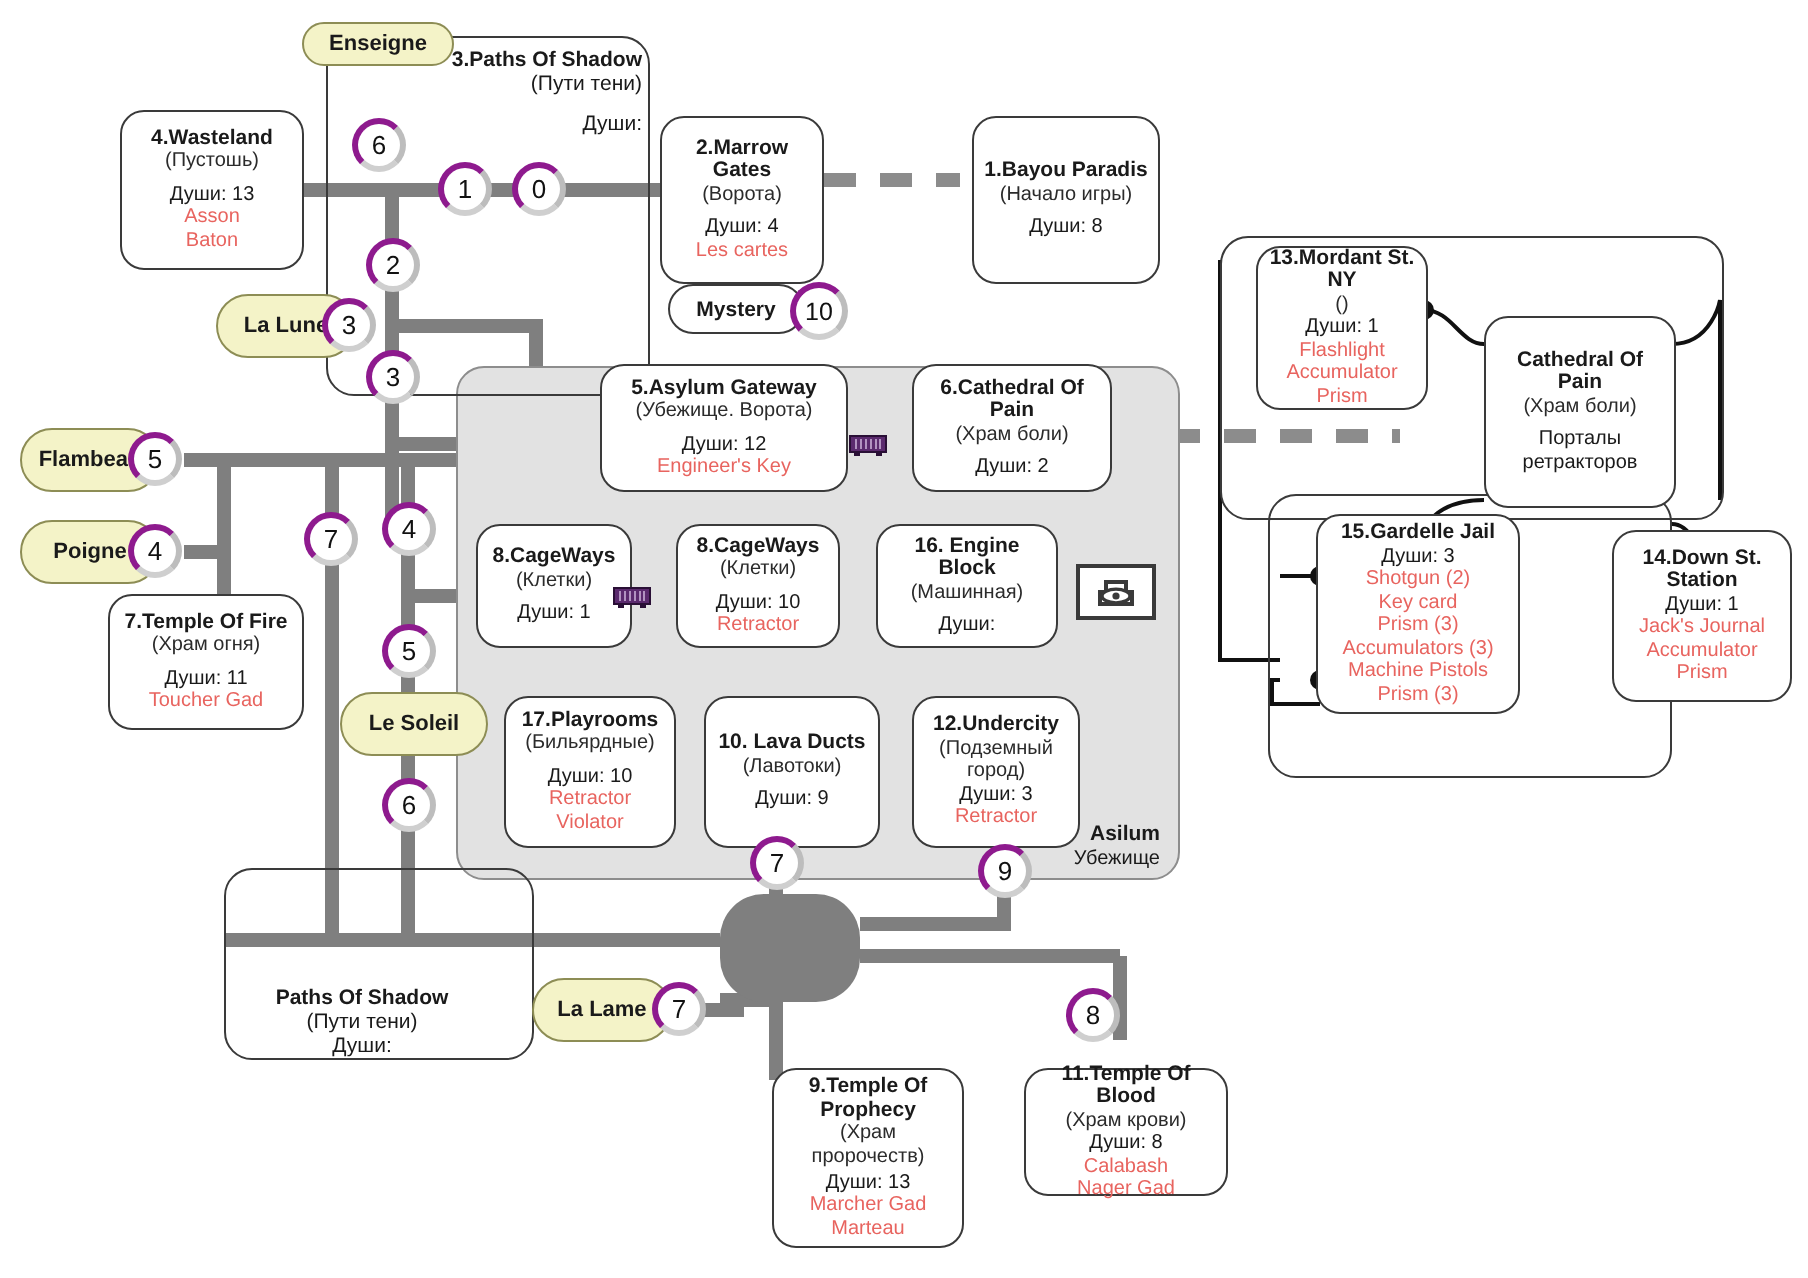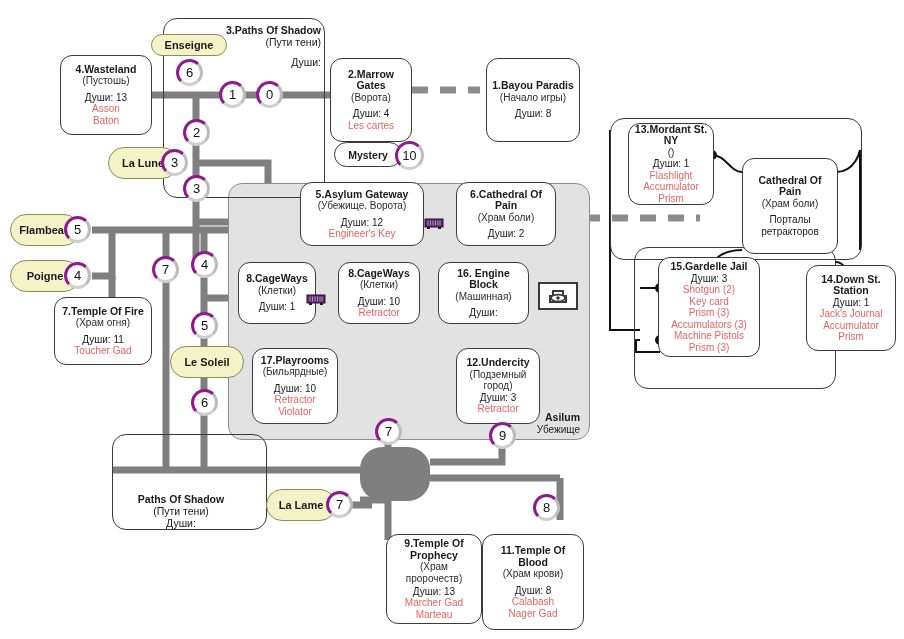--- a/index.html
+++ b/index.html
@@ -224,20 +224,26 @@
 
   <div class="node" style="left:252px;top:348px;width:86px;height:76px;">
     <div class="t1">17.Playrooms</div>
     <div class="t2">(Бильярдные)</div>
     <div class="spacer"></div>
     <div class="souls">Души: 10</div>
     <div class="item">Retractor</div>
     <div class="item">Violator</div>
   </div>
 
+  <div class="node" style="left:352px;top:348px;width:88px;height:76px;">
+    <div class="t1">10. Lava Ducts</div>
+    <div class="t2">(Лавотоки)</div>
+    <div class="spacer"></div>
+    <div class="souls">Души: 9</div>
+  </div>
 
   <div class="node compact" style="left:456px;top:348px;width:84px;height:76px;">
     <div class="t1">12.Undercity</div>
     <div class="t2">(Подземный город)</div>
     <div class="souls">Души: 3</div>
     <div class="item">Retractor</div>
   </div>
 
   <div class="node" style="left:54px;top:297px;width:98px;height:68px;">
     <div class="t1">7.Temple Of Fire</div>
@@ -249,21 +255,21 @@
 
   <div class="node" style="left:386px;top:534px;width:96px;height:90px;">
     <div class="t1">9.Temple Of Prophecy</div>
     <div class="t2">(Храм пророчеств)</div>
     <div class="spacer"></div>
     <div class="souls">Души: 13</div>
     <div class="item">Marcher Gad</div>
     <div class="item">Marteau</div>
   </div>
 
-  <div class="node" style="left:482px;top:534px;width:102px;height:96px;">
+  <div class="node" style="left:512px;top:534px;width:102px;height:64px;">
     <div class="t1">11.Temple Of Blood</div>
     <div class="t2">(Храм крови)</div>
     <div class="spacer"></div>
     <div class="souls">Души: 8</div>
     <div class="item">Calabash</div>
     <div class="item">Nager Gad</div>
   </div>
 
   <div class="node compact" style="left:628px;top:123px;width:86px;height:82px;">
     <div class="t1">13.Mordant St. NY</div>
@@ -293,21 +299,21 @@
   </div>
 
   <div class="node compact" style="left:806px;top:265px;width:90px;height:86px;">
     <div class="t1">14.Down St. Station</div>
     <div class="souls">Души: 1</div>
     <div class="item">Jack's Journal</div>
     <div class="item">Accumulator</div>
     <div class="item">Prism</div>
   </div>
 
-  <div class="pill" style="left:151px;top:34px;width:76px;height:22px;">Enseigne</div>
+  <div class="pill" style="left:151px;top:11px;width:76px;height:22px;">Enseigne</div>
   <div class="pill" style="left:108px;top:147px;width:70px;height:32px;">La Lune</div>
   <div class="pill" style="left:10px;top:214px;width:70px;height:32px;">Flambeau</div>
   <div class="pill" style="left:10px;top:260px;width:70px;height:32px;">Poigne</div>
   <div class="pill" style="left:170px;top:346px;width:74px;height:32px;">Le Soleil</div>
   <div class="pill" style="left:266px;top:489px;width:70px;height:32px;">La Lame</div>
   <div class="pill white" style="left:334px;top:142px;width:68px;height:25px;">Mystery</div>
 
   <div class="badge" style="left:176px;top:59px;">6</div>
   <div class="badge" style="left:219px;top:81px;">1</div>
   <div class="badge" style="left:256px;top:81px;">0</div>

